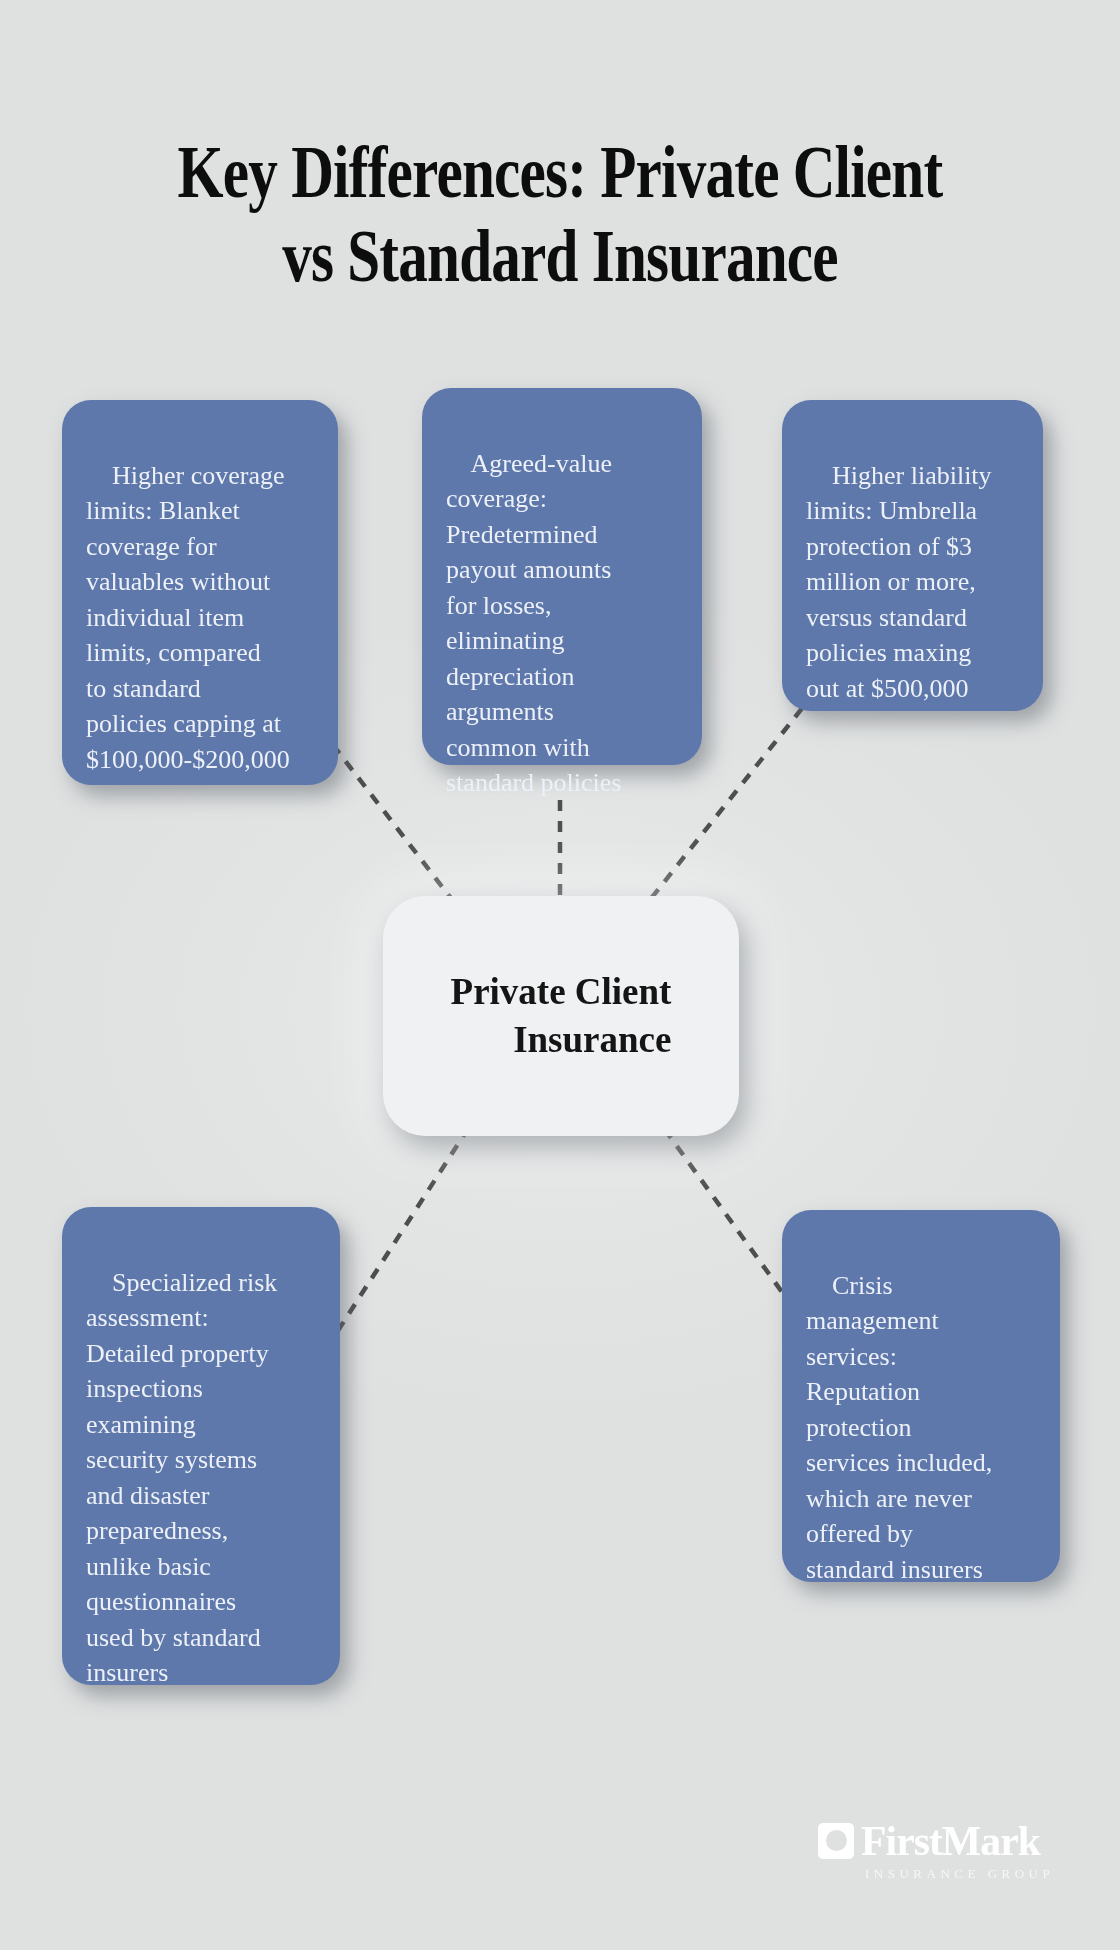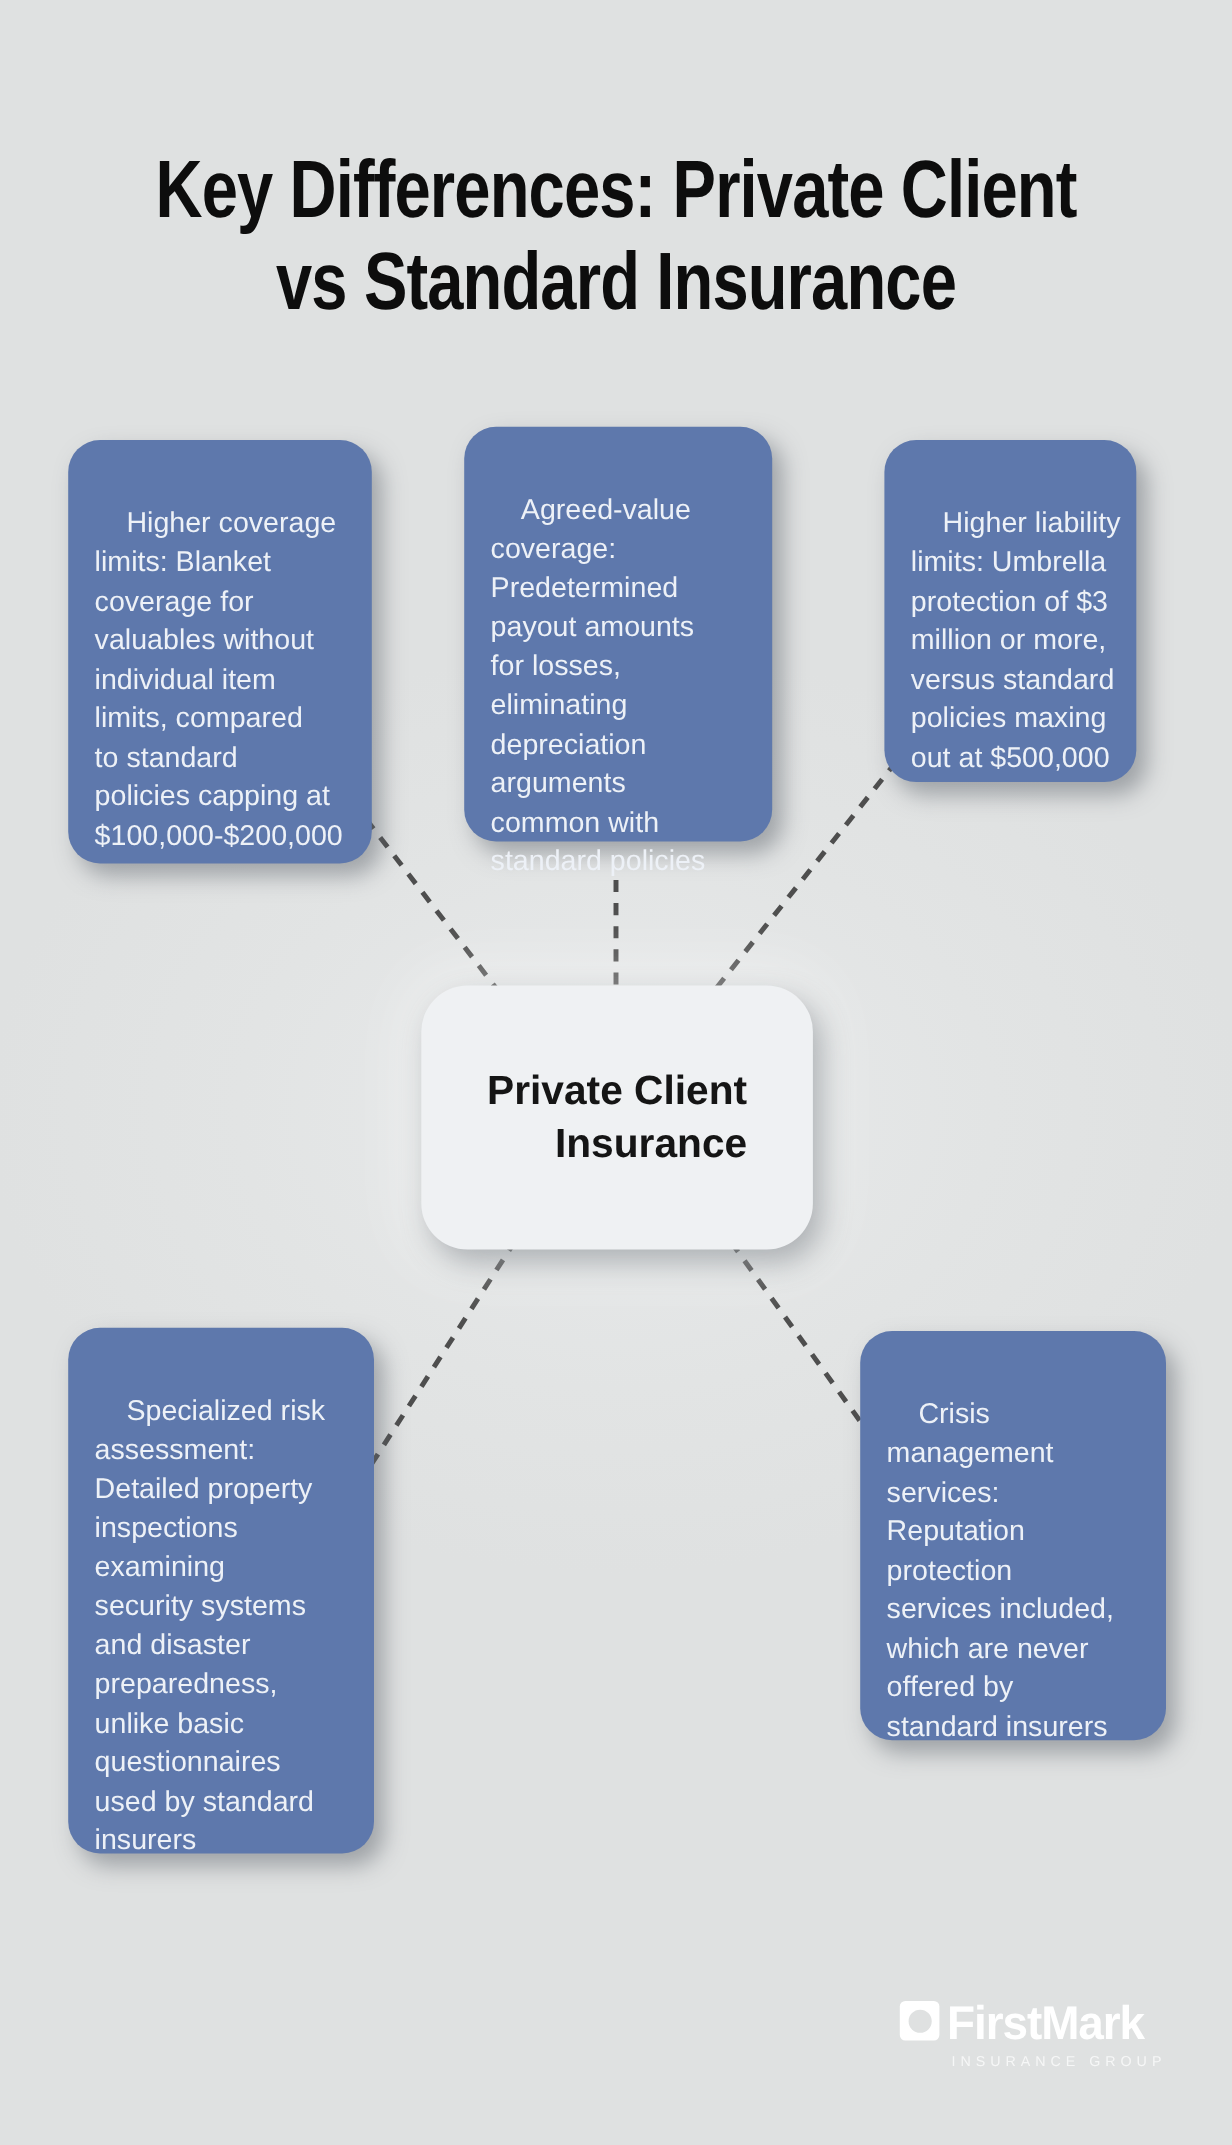--- a/index.html
+++ b/index.html
@@ -15,21 +15,21 @@
   html,body{margin:0;padding:0;}
   body{background:#cfd1d1;}
   .stage{
     position:relative;
     width:1120px;height:1950px;
     margin:0 auto;
     overflow:hidden;
     background:
       radial-gradient(ellipse 760px 560px at 560px 1010px,
         #e8eaeb 0%, #e2e4e4 45%, var(--background) 75%);
-    font-family:Liberation Sans, sans-serif;
+    font-family:Liberation Serif, serif;
   }
   
   .diagram-title{
     position:absolute;
     top:80px;left:0;width:1120px;
     text-align:center;
     font-size:74px;
     line-height:84px;
     font-weight:bold;
     letter-spacing:-1px;
@@ -56,21 +56,21 @@
     border-radius:29px;
     box-shadow:9px 11px 20px rgba(96,102,110,0.50);
     color:var(--card-text);
     font-size:26px;
     line-height:35.5px;
     padding:22px 6px 0 24px;
     white-space:pre;
   }
   .card-1{left:62px;  top:400px;  width:276px; height:385px;}
   .card-2{left:422px; top:388px;  width:280px; height:377px;}
-  .card-3{left:804px; top:400px;  width:229px; height:311px;}
+  .card-3{left:782px; top:400px;  width:261px; height:311px;}
   .card-4{left:62px;  top:1207px; width:278px; height:478px;}
   .card-5{left:782px; top:1210px; width:278px; height:372px;}
   
   .center-node{
     position:absolute;
     left:383px;top:896px;width:356px;height:240px;
     box-sizing:border-box;
     background:var(--center-fill);
     border-radius:42px;
     box-shadow:8px 12px 26px rgba(100,106,114,0.45), 0 0 55px 18px rgba(255,255,255,0.35);
@@ -81,21 +81,21 @@
     line-height:48px;
     color:var(--center-text);
     white-space:pre-line;
   }
   
   .logo{
     position:absolute;
     left:818px;top:1819px;
     color:var(--logo-text);
   }
-  .logo-row{display:flex;align-items:flex-start;gap:7px;}
+  .logo-row{display:flex;align-items:center;gap:7px;}
   .logo-mark{
     width:36px;height:36px;
     background:var(--logo-text);
     border-radius:5px;
     display:flex;align-items:center;justify-content:center;
     flex:0 0 auto;
   }
   .logo-hole{
     width:21px;height:21px;border-radius:50%;
     background:var(--background);

